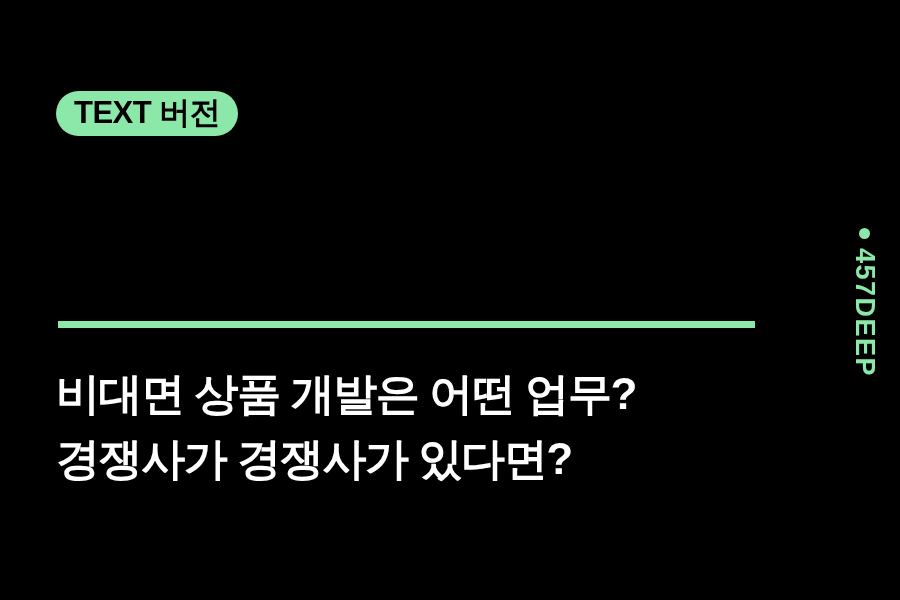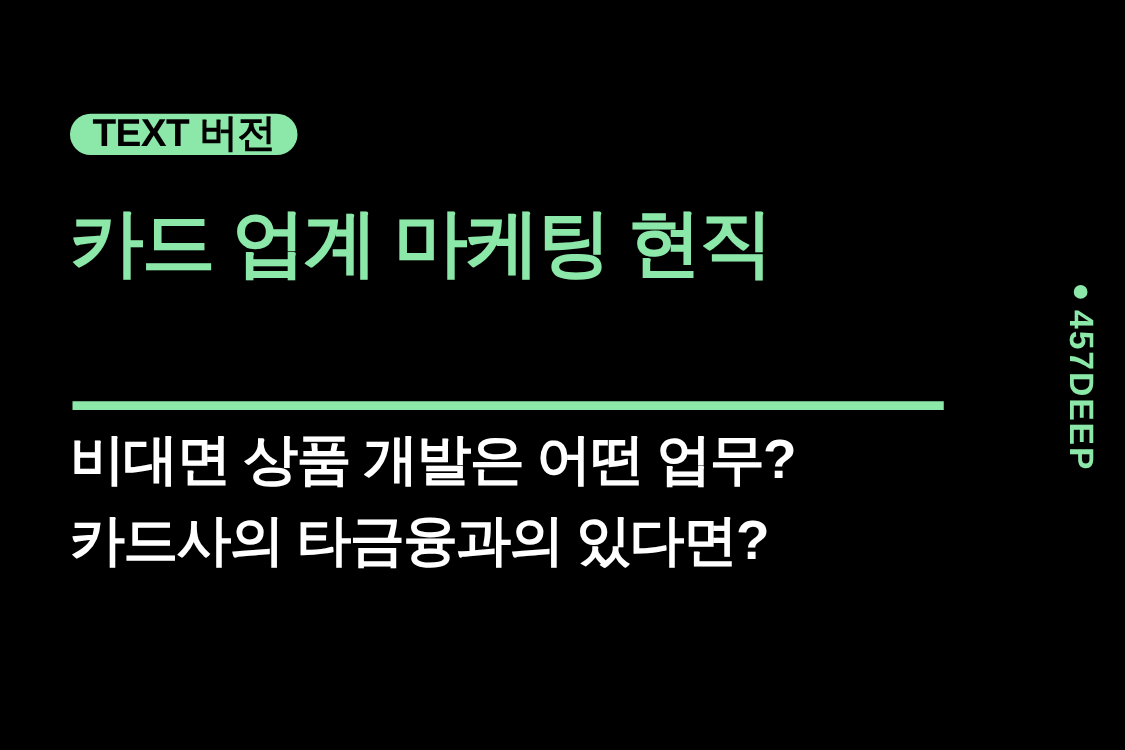--- a/index.html
+++ b/index.html
@@ -19,21 +19,21 @@
     height: 600px;
     background: #000000;
     overflow: hidden;
   }
 
   
   .badge {
     position: absolute;
     left: 56px;
     top: 91px;
-    height: 33px;
+    height: 45px;
     box-sizing: border-box;
     display: flex;
     align-items: center;
     justify-content: center;
     padding: 0 18px 2px 18px;
     border-radius: 23px;
     background: #8BE8A8;
     color: #000000;
     font-size: 31px;
     font-weight: 700;
@@ -66,21 +66,21 @@
     top: 321px;
     width: 697px;
     height: 7px;
     background: #8BE8A8;
   }
 
   
   .subtitle-block {
     position: absolute;
     left: 56px;
-    top: 336px;
+    top: 362px;
     width: 800px;
   }
 
   .subtitle-line {
     color: #FFFFFF;
     font-size: 44px;
     font-weight: 700;
     line-height: 1.47;
     letter-spacing: -1.4px;
     white-space: nowrap;
@@ -116,28 +116,27 @@
   }
 </style>
 </head>
 <body>
 
 <div id="poster">
 
   <div class="badge">TEXT 버전</div>
 
   <div class="title-block">
-    <div class="title-line">카드 업계 마케팅 현직</div>
   </div>
 
   <div class="divider"></div>
 
   <div class="subtitle-block">
     <div class="subtitle-line">비대면 상품 개발은 어떤 업무?</div>
-    <div class="subtitle-line">카드사의 타금융과의 있다면?</div>
+    <div class="subtitle-line">경쟁사가 경쟁사가 있다면?</div>
   </div>
 
   <div class="brand-vertical">
     <span class="brand-dot"></span>
     <span class="brand-text">457DEEP</span>
   </div>
 
 </div>
 
 </body></html>

